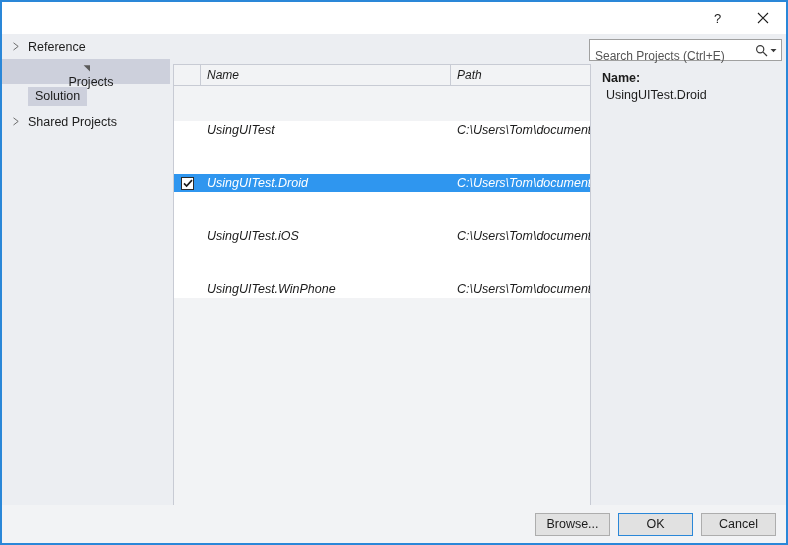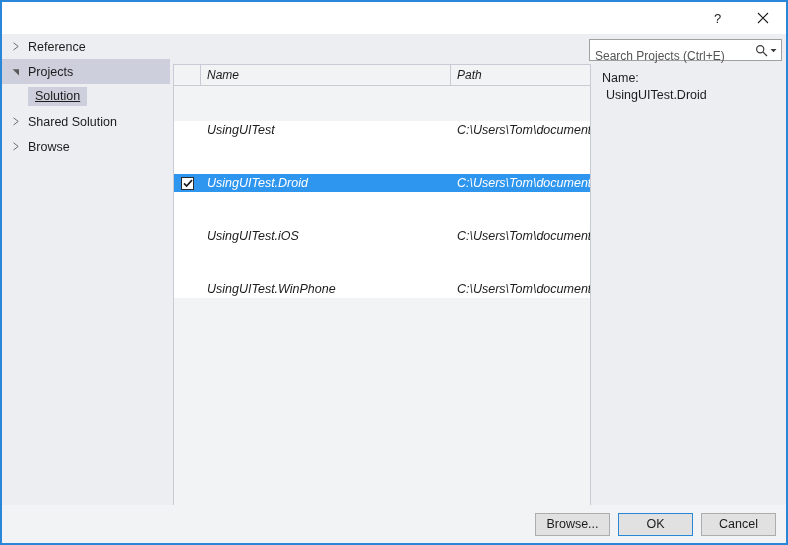--- a/index.html
+++ b/index.html
@@ -85,39 +85,39 @@
     display: flex;
     align-items: center;
     padding-left: 10px;
     font-size: 12.5px;
     color: #1c1c1c;
     cursor: default;
     box-sizing: border-box;
   }
   .nav-item.selected {
     background: #cdd0dc;
+    flex-direction: column;
   }
   .nav-arrow {
     width: 16px;
     display: inline-flex;
     align-items: center;
     justify-content: flex-start;
     flex: 0 0 16px;
   }
   .nav-arrow svg { display: block; }
   .nav-label { white-space: nowrap; }
 
   .nav-child {
     height: 25px;
     display: flex;
     align-items: center;
     padding-left: 26px;
     cursor: default;
     box-sizing: border-box;
-    text-decoration: underline;
   }
   .nav-child .chip {
     background: #cdd0dc;
     padding: 2px 7px 3px 7px;
     font-size: 12.5px;
     color: #1c1c1c;
     white-space: nowrap;
   }
 
   
@@ -269,21 +269,21 @@
     left: 592px;
     top: 30px;
     width: 192px;
     height: 473px;
     background: #eceef2;
     box-sizing: border-box;
     padding: 6px 8px;
   }
   .detail-label {
     font-size: 12.5px;
-    font-weight: normal;
+    font-weight: bold;
     color: #1c1c1c;
     line-height: 17px;
   }
   .detail-value {
     font-size: 12.5px;
     color: #1c1c1c;
     line-height: 17px;
     padding-left: 4px;
     white-space: nowrap;
   }
@@ -362,32 +362,24 @@
       <div class="nav-child">
         <span class="chip">Solution</span>
       </div>
 
       <div class="nav-item">
         <span class="nav-arrow">
           <svg width="8" height="9" viewBox="0 0 8 9">
               <path d="M1.5 0.8 L6.2 4.4 L1.5 8" fill="none" stroke="#6d6d6d" stroke-width="1"></path>
             </svg>
         </span>
-        <span class="nav-label">Shared Solution</span>
-      </div>
-
-
-      <div class="nav-item">
-        <span class="nav-arrow">
-          <svg width="8" height="9" viewBox="0 0 8 9">
-              <path d="M1.5 0.8 L6.2 4.4 L1.5 8" fill="none" stroke="#6d6d6d" stroke-width="1"></path>
-            </svg>
-        </span>
-        <span class="nav-label">Browse</span>
-      </div>
+        <span class="nav-label">Shared Projects</span>
+      </div>
+
+
     </div>
 
     <div class="search-box">
       <input class="search-input" type="text" placeholder="Search Projects (Ctrl+E)" style="">
       <span class="search-icon">
         <svg width="13" height="13" viewBox="0 0 13 13">
           <circle cx="5.2" cy="5.2" r="3.6" fill="none" stroke="#3a3a3a" stroke-width="1.2"></circle>
           <path d="M8.1 8.1 L12 12" stroke="#3a3a3a" stroke-width="1.3"></path>
         </svg>
       </span>

